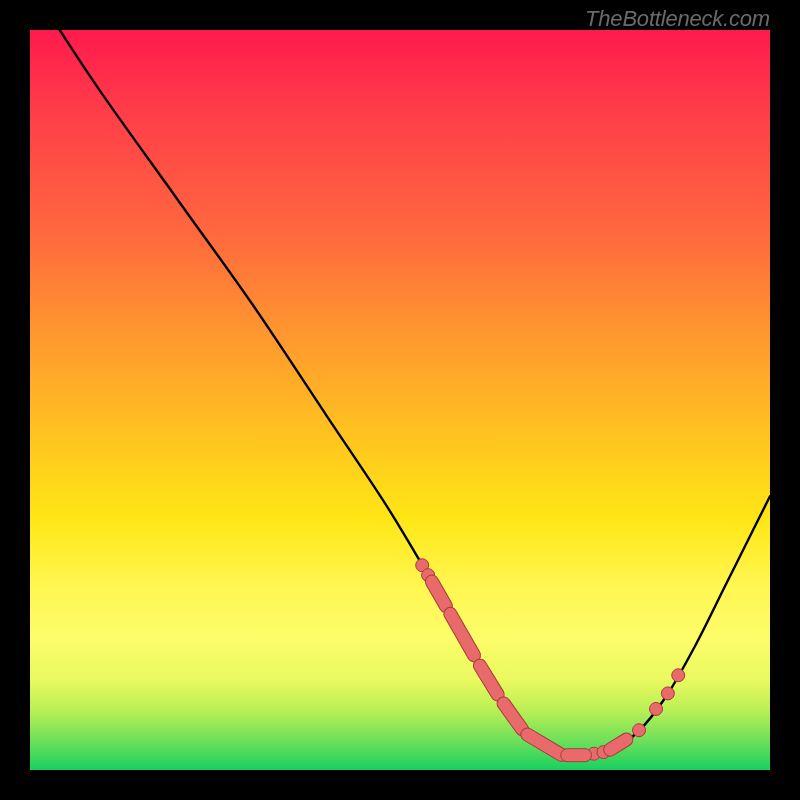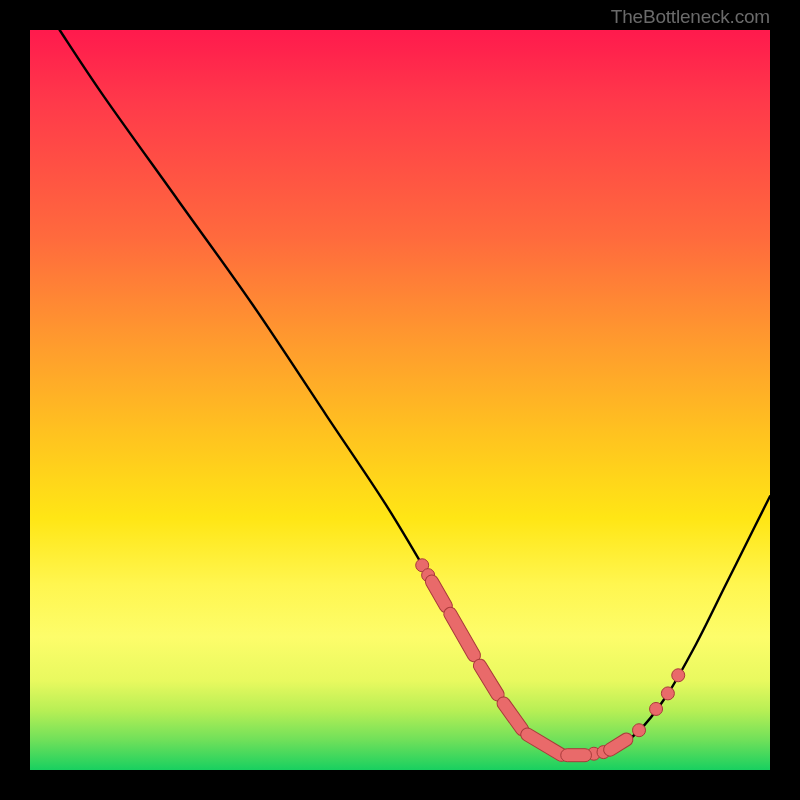--- a/index.html
+++ b/index.html
@@ -36,24 +36,25 @@
       #e8f95f 88%,
       #b7ef55 92%,
       #6fe05a 96%,
       #18d060 100%);
   }
   .attribution {
     position: absolute;
     top: 6px;
     right: 30px;
     color: #6a6a6a;
-    font-size: 19px;
+    font-size: 22px;
     font-weight: 500;
     letter-spacing: -0.2px;
     user-select: none;
+    font-style: italic;
   }
   svg.curve {
     position: absolute;
     left: 0;
     top: 0;
     width: 740px;
     height: 740px;
     overflow: visible;
   }
   .curve-path {

